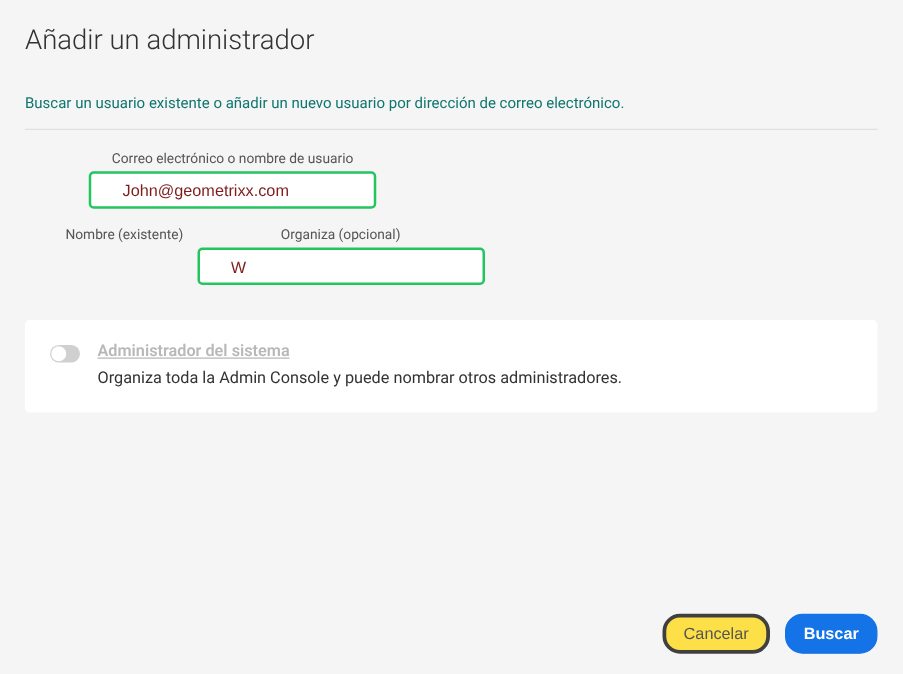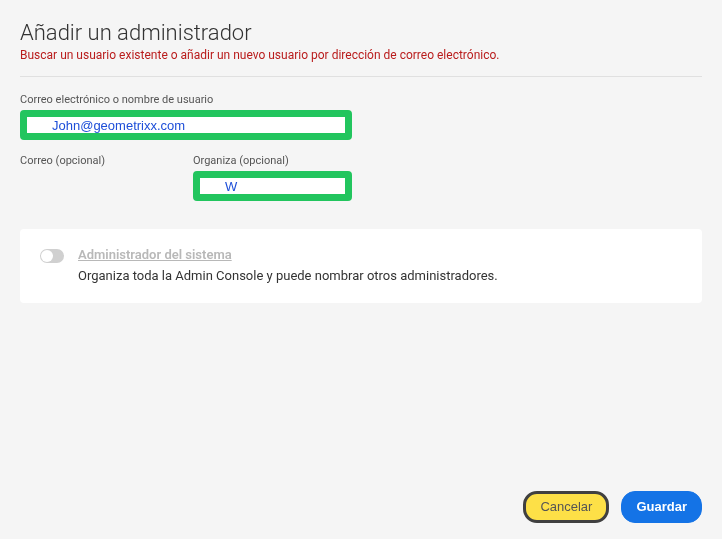--- a/index.html
+++ b/index.html
@@ -22,54 +22,56 @@
       flex-direction: column;
     }
     .dialog-title {
       font-size: 22px;
       font-weight: 300;
       color: #323232;
       margin-bottom: 3px;
     }
     .dialog-subtitle {
       font-size: 12px;
-      color: #b91c1c;
+      color: #0f766e;
       margin-bottom: 14px;
+      margin-top: 27px;
     }
     .divider {
       border: none;
       border-top: 1px solid #e0e0e0;
       margin-bottom: 16px;
     }
     .form-row {
       display: flex;
       gap: 14px;
       margin-bottom: 14px;
     }
     .form-group {
       display: flex;
       flex-direction: column;
+      align-items: center;
     }
     .form-group.email {
       width: 332px;
     }
     .form-group.half {
       width: 159px;
     }
     .field-label {
       font-size: 11px;
       color: #555;
       margin-bottom: 4px;
     }
     .text-input {
-      border: 7px solid #22c55e;
+      border: 2px solid #22c55e;
       border-radius: 4px;
       padding: 6px 25px;
       font-size: 13px;
-      color: #1d4ed8;
+      color: #7f1d1d;
       background: #fff;
       outline: none;
       height: 30px;
     }
     .admin-panel {
       background: #fff;
       border-radius: 4px;
       padding: 18px 20px 20px 20px;
       margin-top: 14px;
     }
@@ -149,21 +151,21 @@
 
   <div class="form-row">
     <div class="form-group email">
       <label class="field-label">Correo electrónico o nombre de usuario</label>
       <input type="text" class="text-input" value="John@geometrixx.com" style="">
     </div>
   </div>
 
   <div class="form-row">
     <div class="form-group half">
-      <label class="field-label">Correo (opcional)</label>
+      <label class="field-label">Nombre (existente)</label>
     </div>
     <div class="form-group half">
       <label class="field-label">Organiza (opcional)</label>
       <input type="text" class="text-input" value="W" style="">
     </div>
   </div>
 
   <div class="admin-panel">
     <div class="admin-row">
       <div class="toggle">
@@ -171,15 +173,15 @@
       </div>
       <div class="admin-text">
         <div class="admin-label">Administrador del sistema</div>
         <div class="admin-desc">Organiza toda la Admin Console y puede nombrar otros administradores.</div>
       </div>
     </div>
   </div>
 
   <div class="footer">
     <button class="btn btn-cancel">Cancelar</button>
-    <button class="btn btn-save">Guardar</button>
+    <button class="btn btn-save">Buscar</button>
   </div>
 </div>
 
 </body></html>

